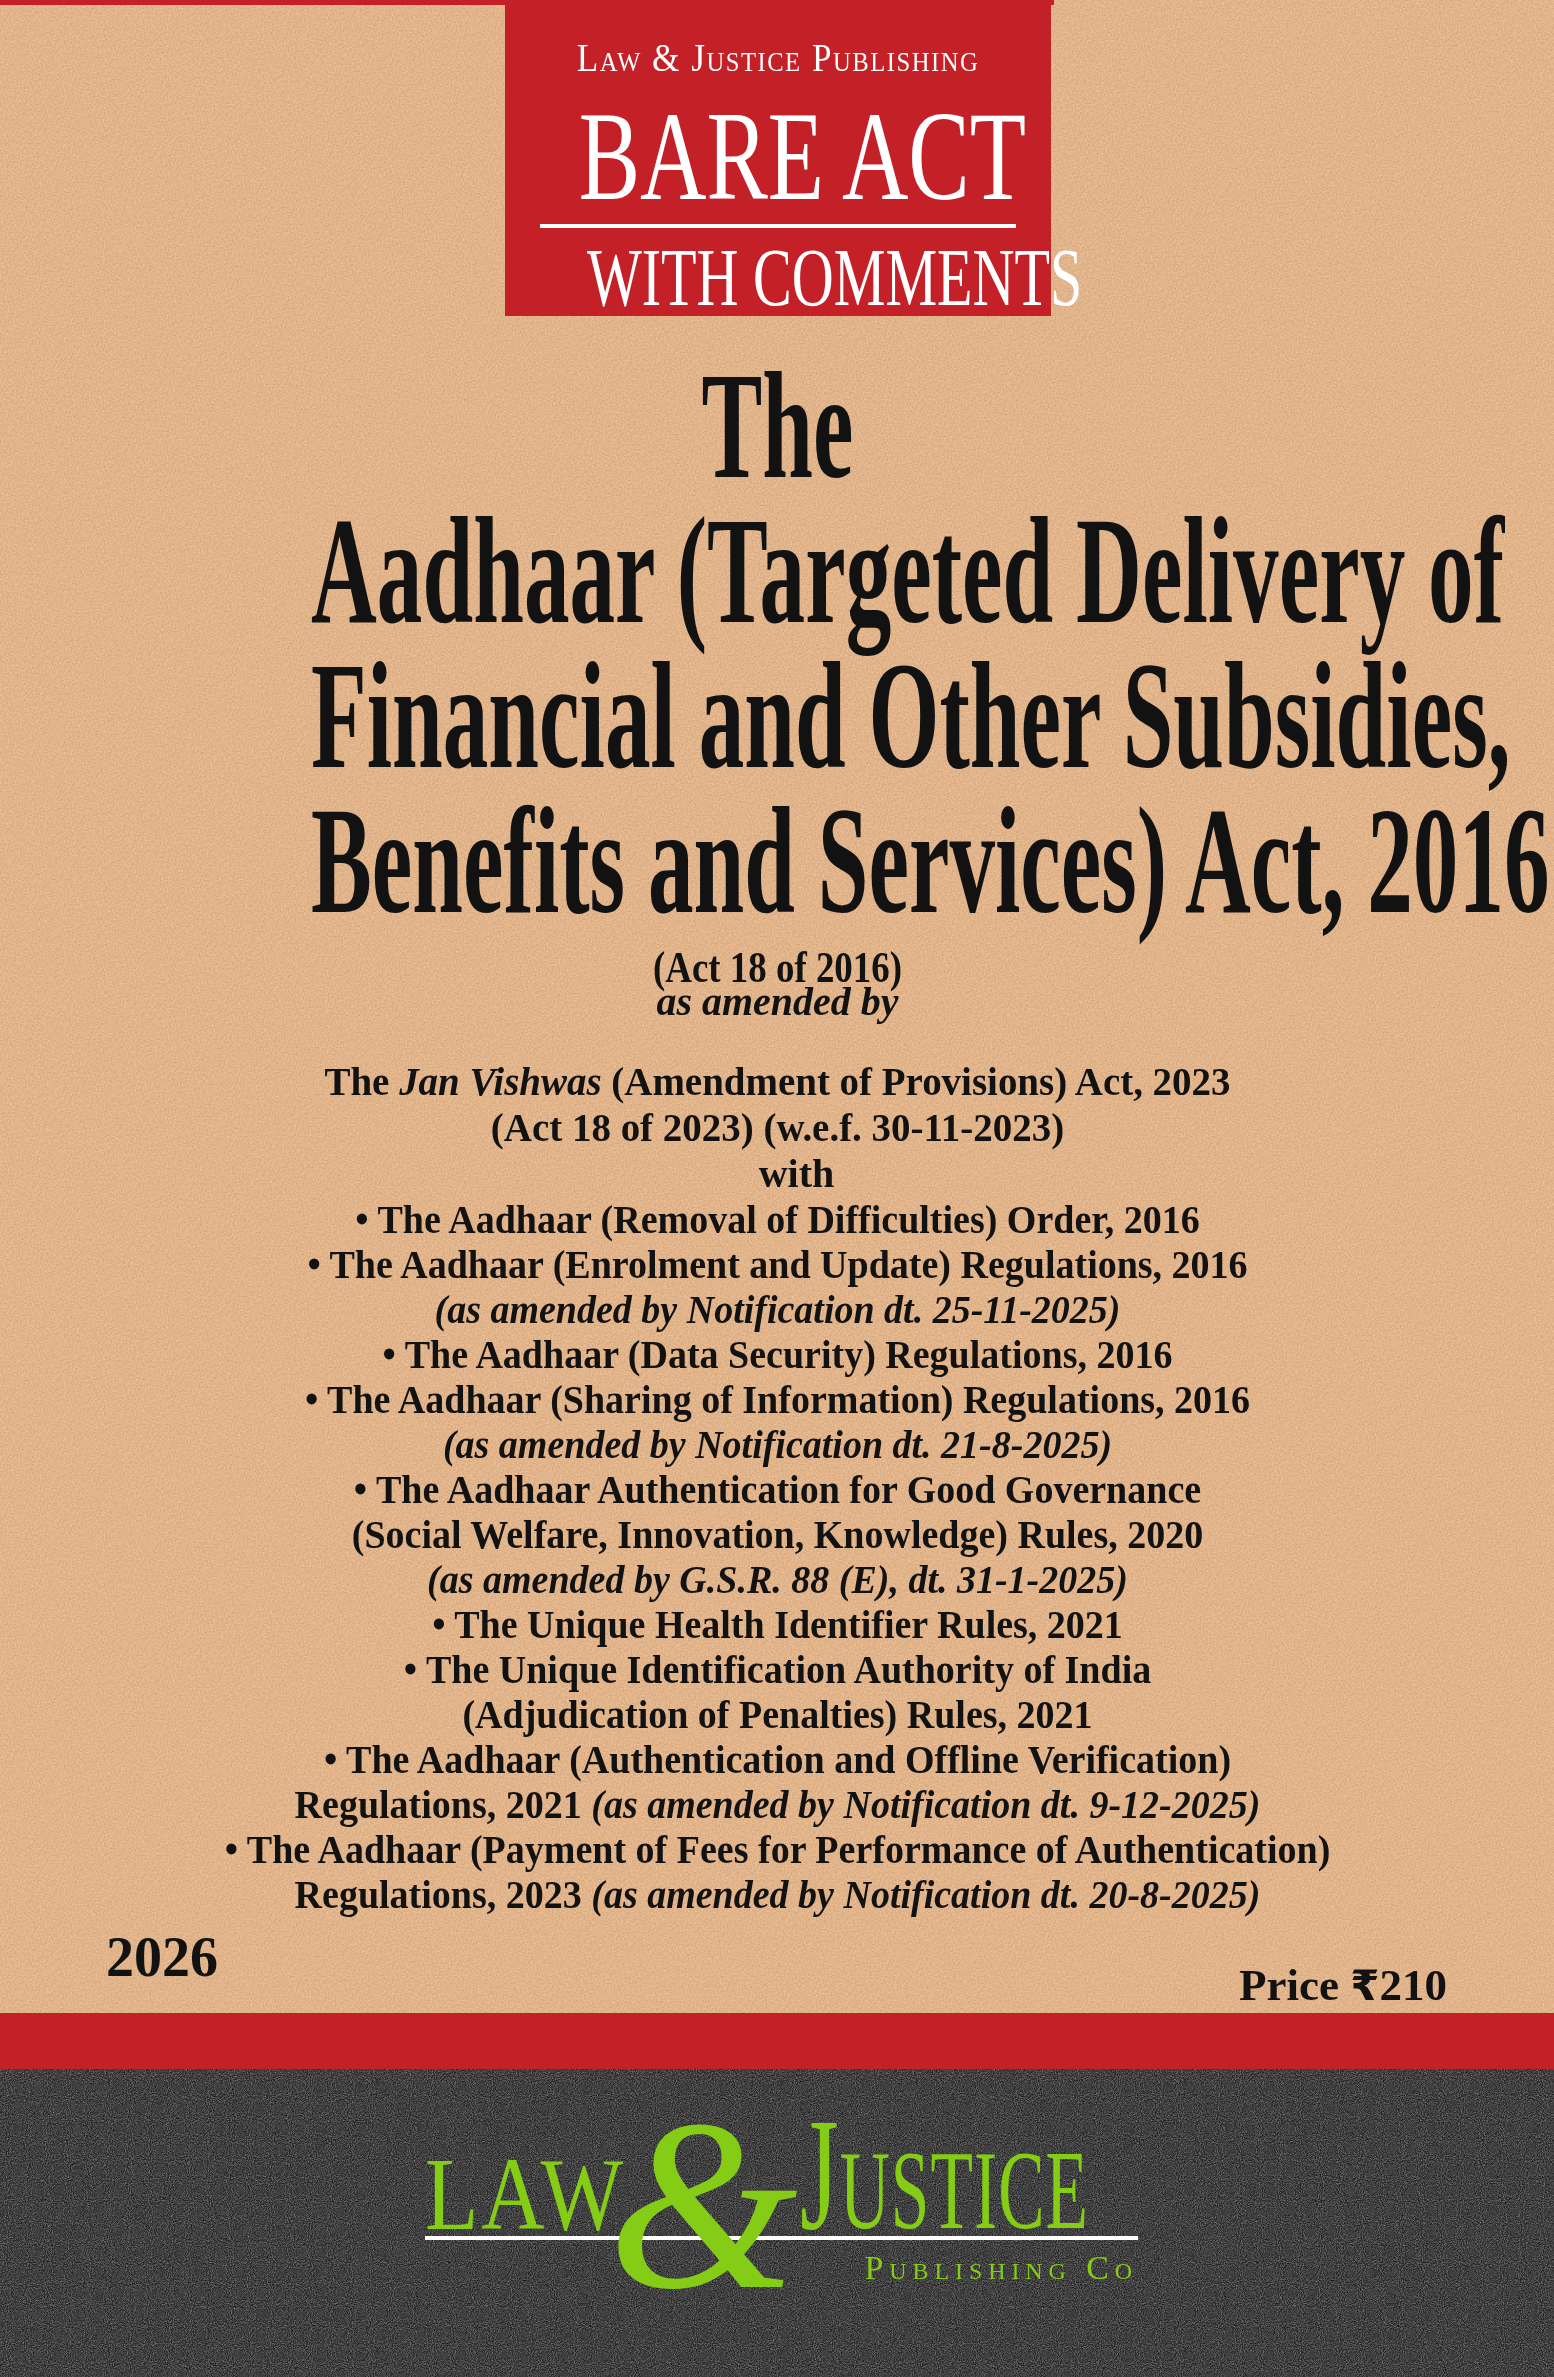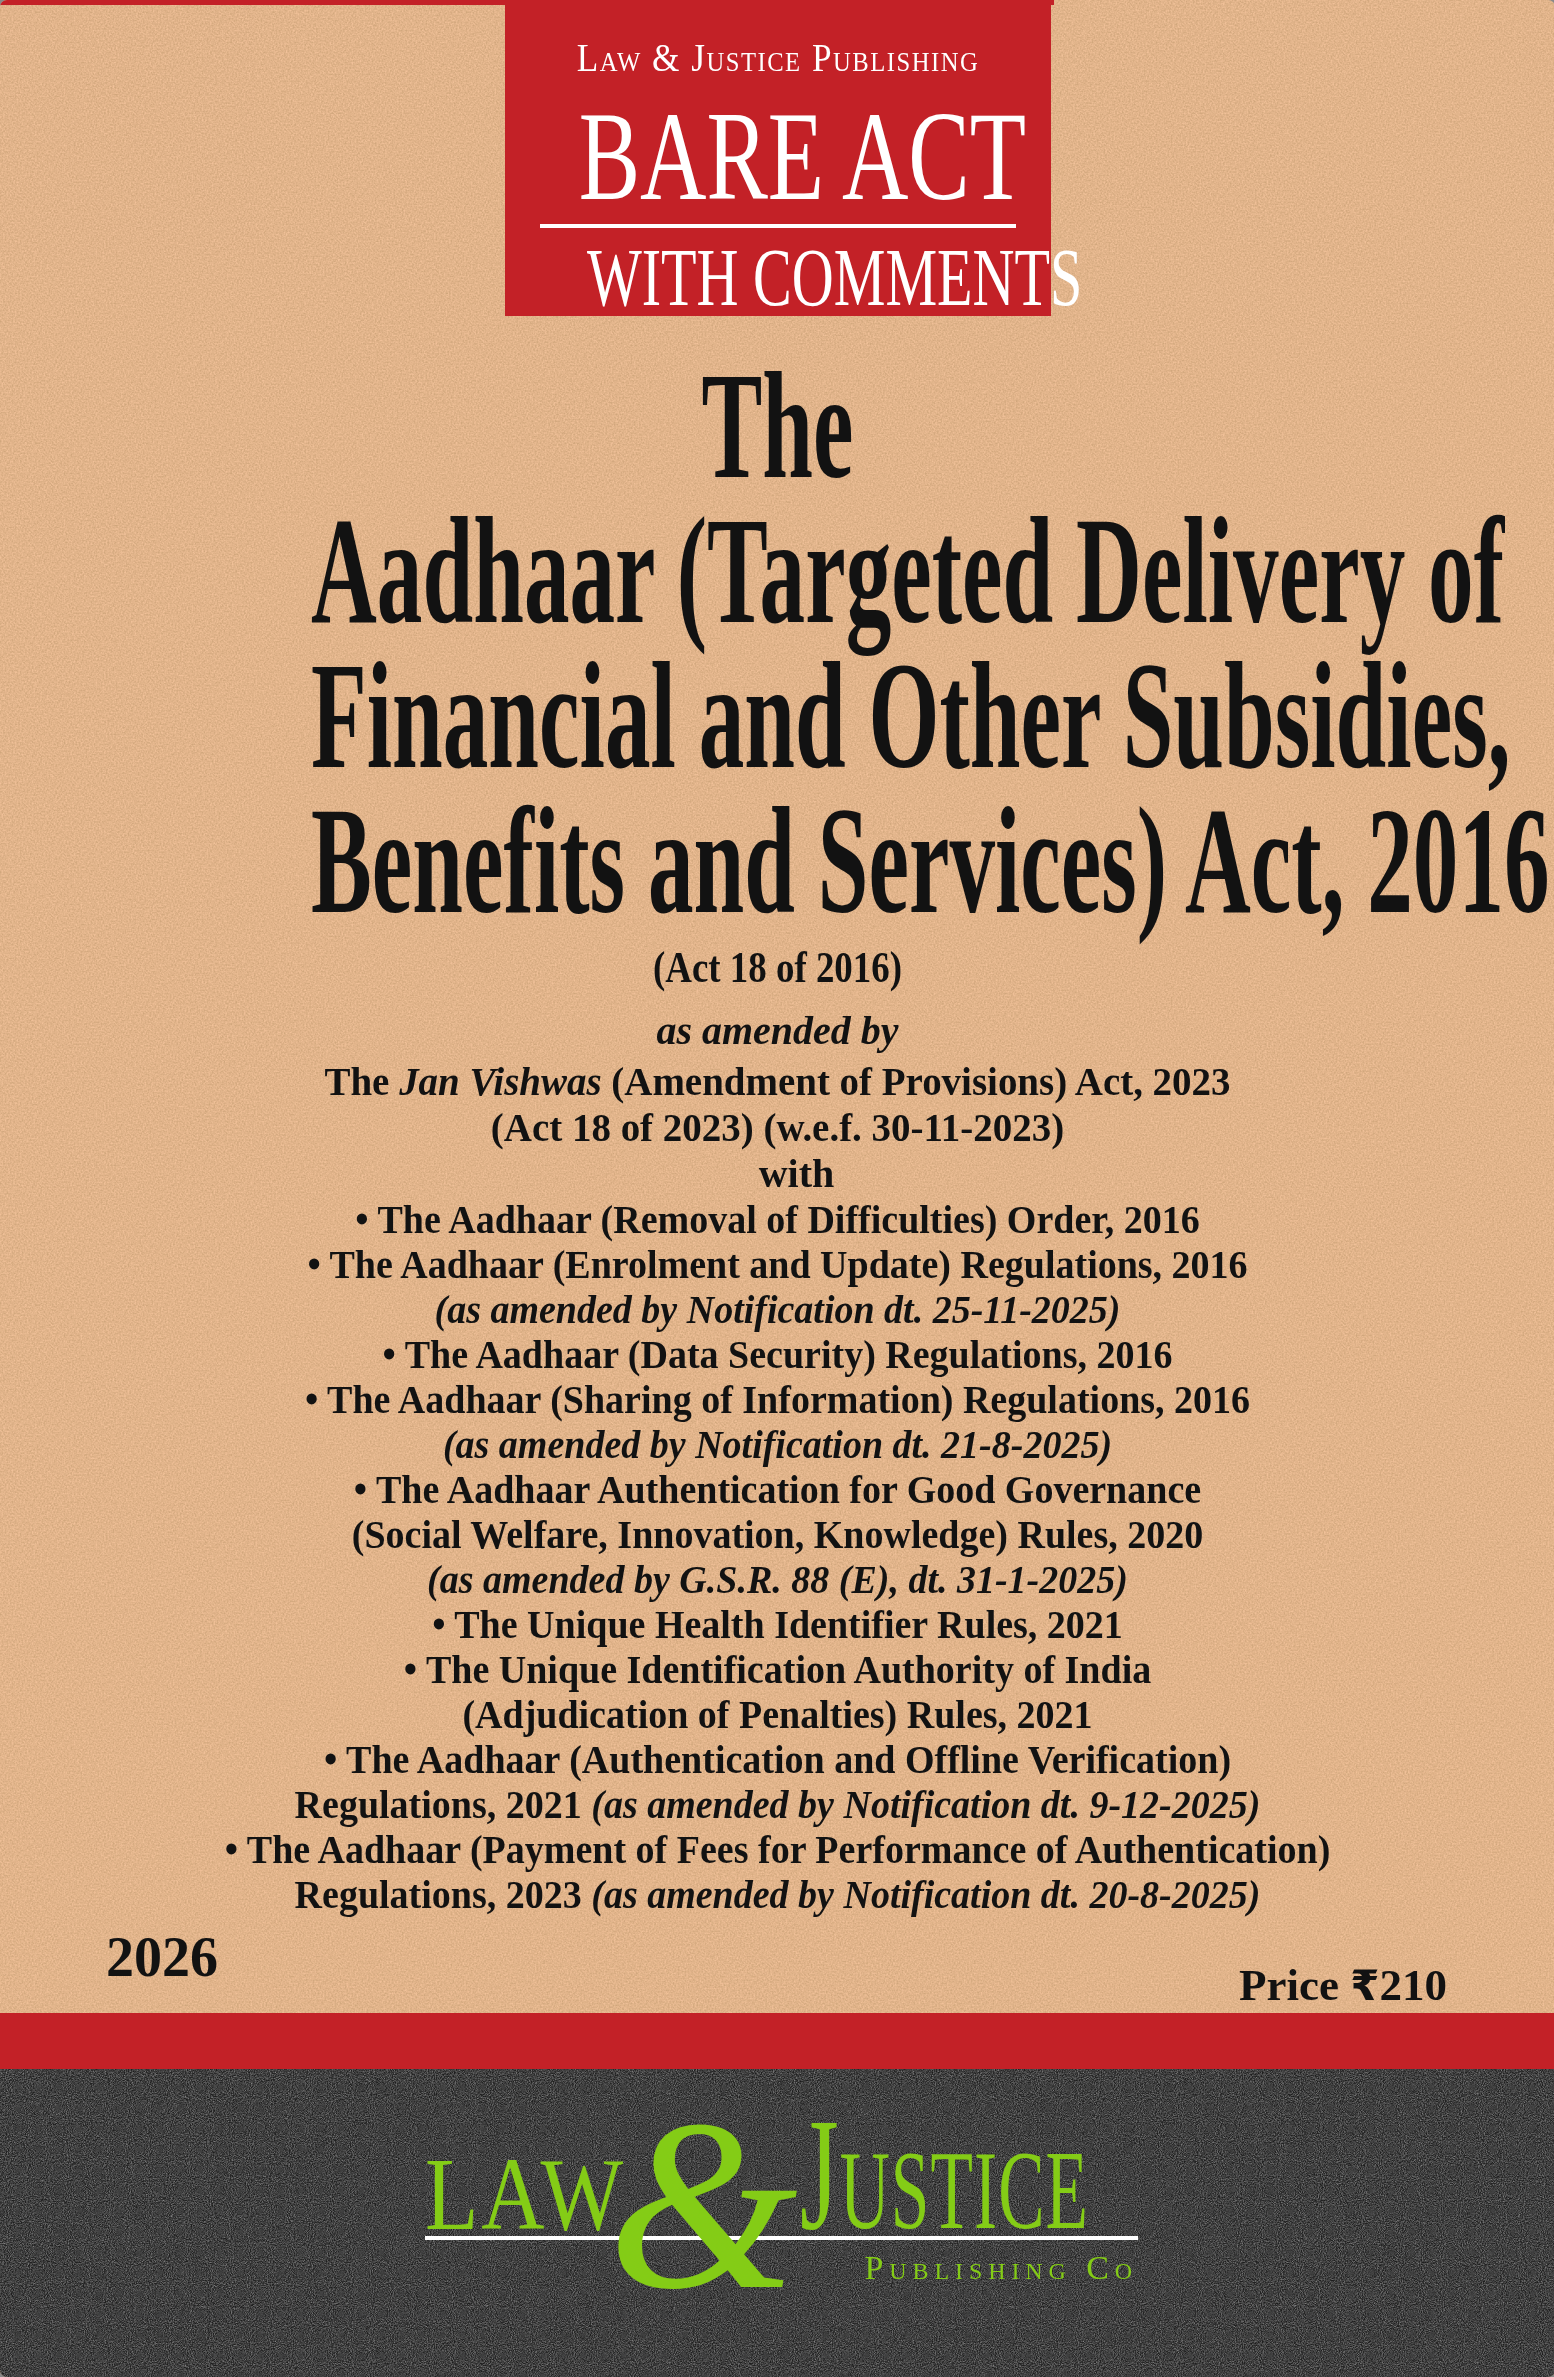--- a/index.html
+++ b/index.html
@@ -1,34 +1,34 @@
 <!DOCTYPE html>
 <html style="font-size:13.5px"><head>
 <meta charset="utf-8">
 <style>
   html,body{margin:0;padding:0;background:#888;}
   .cover{position:relative;width:1555px;height:2377px;overflow:hidden;
-         background:#f1c199;font-family:"Liberation Serif","DejaVu Serif",serif;color:#121212;border-radius:7px;}
+         background:#f1c199;font-family:"Liberation Serif","DejaVu Serif",serif;color:#121212;}
   .noise{position:absolute;left:0;top:0;z-index:0;}
   .top-strip{position:absolute;left:0;top:0;width:1054px;height:5px;background:#c32127;z-index:1;}
   .red-box{position:absolute;left:505px;top:0;width:546px;height:316px;background:#c32127;z-index:2;
            text-align:center;color:#ffffff;}
   .pub-line{position:absolute;top:34px;width:100%;font-variant:small-caps;font-size:40px;
             letter-spacing:1.7px;white-space:nowrap;transform:scaleX(.88);}
   .bare-act{position:absolute;top:94px;width:100%;font-size:126px;line-height:126px;
             white-space:nowrap;transform:scaleX(.73);}
   .box-rule{position:absolute;top:224px;left:35px;right:35px;height:4.2px;background:#ffffff;}
   .with-comments{position:absolute;top:236px;width:100%;font-size:83px;line-height:83px;
                  white-space:nowrap;transform:scaleX(.7);}
   .title-block{position:absolute;top:354px;left:0;width:100%;z-index:2;font-weight:bold;
                transform:scaleX(.6);}
   .title-line{font-size:152px;line-height:145px;text-align:center;white-space:nowrap;}
   .subline{position:absolute;width:100%;text-align:center;font-weight:bold;z-index:2;white-space:nowrap;}
   #act-no{top:941px;font-size:45px;transform:scaleX(.82);}
-  #amended-intro{top:1007px;font-size:40px;font-style:italic;}
+  #amended-intro{top:978px;font-size:40px;font-style:italic;}
   #amend-act{top:1057px;font-size:41px;transform:scaleX(.95);}
   #amend-detail{top:1103px;font-size:41px;transform:scaleX(.95);}
   #with-label{top:1150px;font-size:40px;padding-left:19px;}
   .notes{position:absolute;top:1197px;width:100%;text-align:center;font-weight:bold;z-index:2;
          transform:scaleX(.95);}
   .note-line{font-size:40px;line-height:45px;white-space:nowrap;}
   .it{font-style:italic;}
   #year{position:absolute;left:106px;top:1925px;font-size:56px;font-weight:bold;z-index:2;}
   #price{position:absolute;right:108px;top:1931px;font-size:45px;font-weight:bold;z-index:2;margin-top:28px;}
   .rupee{font-family:"DejaVu Sans","Liberation Sans",sans-serif;font-size:42px;}

